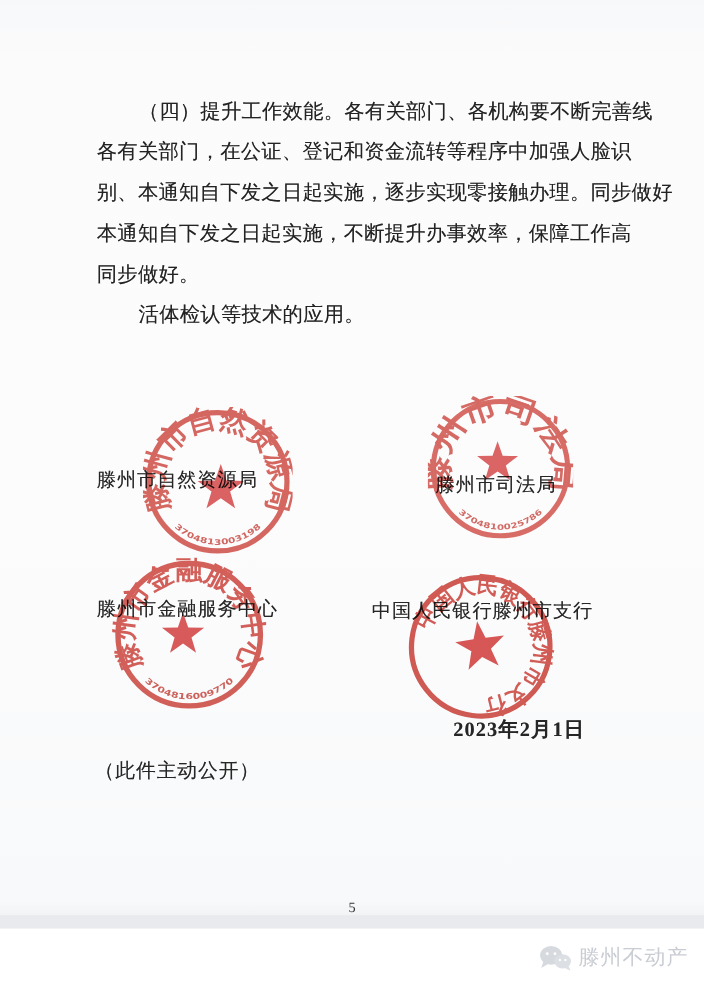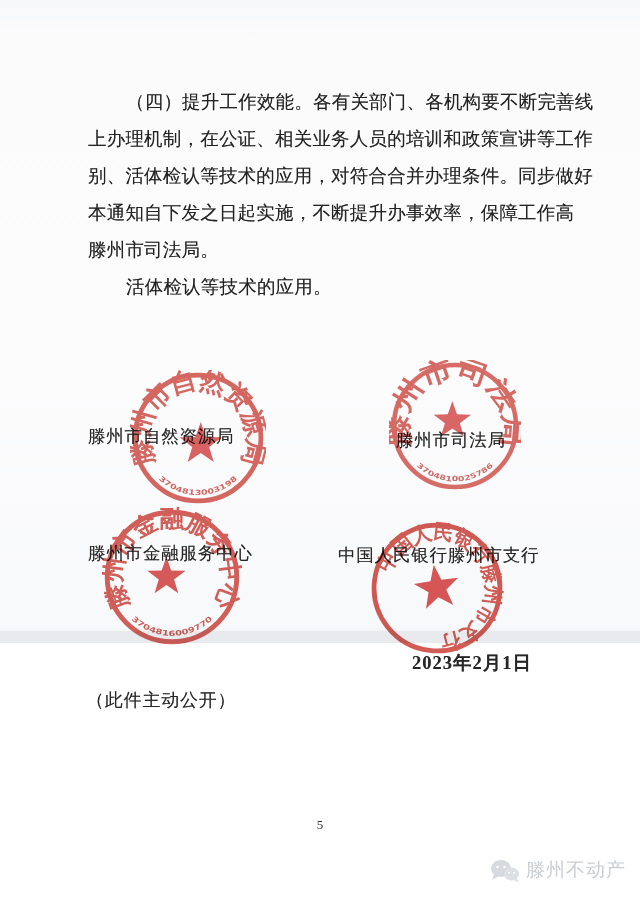--- a/index.html
+++ b/index.html
@@ -2,21 +2,21 @@
 <html><head>
 <meta charset="utf-8">
 <style>
   html,body{margin:0;padding:0;}
   body{
     width:640px;height:904px;overflow:hidden;
     font-family:"Liberation Serif","DejaVu Serif",serif;
     background:#fff;
   }
   .page{
-    position:relative;width:640px;height:643px;
+    position:relative;width:640px;height:844px;
     background:linear-gradient(180deg,#f7f8f9 0%,#fbfbfc 6%,#fcfcfd 55%,#f8f9fa 97%,#eceef1 100%);
   }
   .bottom-strip{
     position:absolute;left:0;right:0;bottom:0;height:12px;
     background:#e8eaed;
   }
   
   .doc-body{
     position:absolute;left:88px;top:84px;width:482px;
     font-size:18.5px;line-height:37px;color:#232323;
@@ -63,24 +63,24 @@
     font-size:19px;letter-spacing:1px;color:#c9cdd3;
   }
 </style>
 </head>
 <body>
 
 <div class="page">
 
   <div class="doc-body">
     <div class="doc-line indent">（四）提升工作效能。各有关部门、各机构要不断完善线</div>
-    <div class="doc-line">上办理机制，在公证、相关业务人员的培训和政策宣讲等工作</div>
-    <div class="doc-line">别、活体检认等技术的应用，对符合合并办理条件。同步做好</div>
+    <div class="doc-line">各有关部门，在公证、登记和资金流转等程序中加强人脸识</div>
+    <div class="doc-line">别、本通知自下发之日起实施，逐步实现零接触办理。同步做好</div>
     <div class="doc-line">本通知自下发之日起实施，不断提升办事效率，保障工作高</div>
-    <div class="doc-line">滕州市司法局。</div>
+    <div class="doc-line">同步做好。</div>
     <div class="doc-line indent">活体检认等技术的应用。</div>
   </div>
 
   <div class="sig sig-1">滕州市自然资源局</div>
   <div class="sig sig-2">滕州市司法局</div>
   <div class="sig sig-3">滕州市金融服务中心</div>
   <div class="sig sig-4">中国人民银行滕州市支行</div>
 
   <div class="sig issue-date">2023年2月1日</div>
   <div class="sig disclosure">（此件主动公开）</div>

